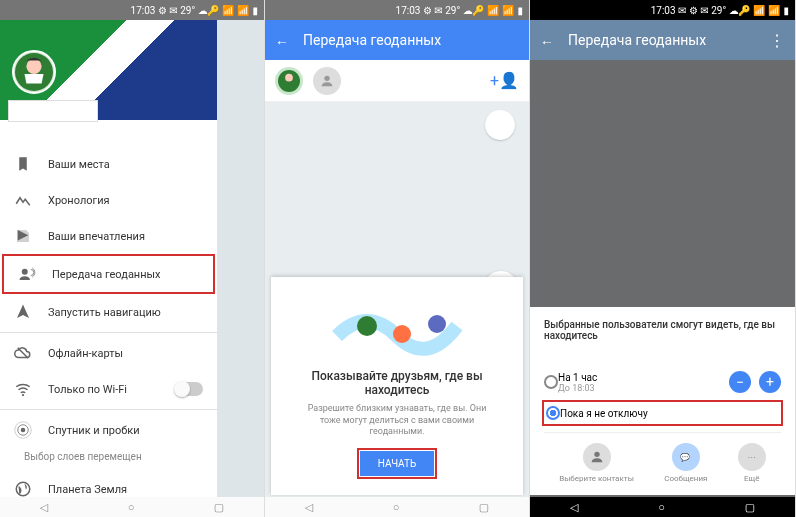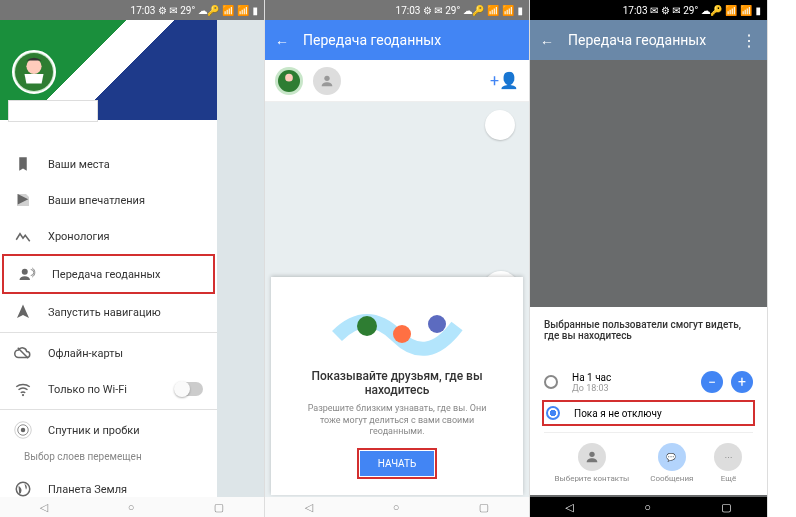--- a/index.html
+++ b/index.html
@@ -1,18 +1,18 @@
 <!DOCTYPE html>
 <html><head>
 <meta charset="utf-8">
 <style>
 *{box-sizing:border-box;margin:0;padding:0;font-family:Roboto,Arial,sans-serif}
 body{background:#fff;width:796px;height:517px;display:flex}
 .screen{position:relative;height:517px;overflow:hidden;border-right:1px solid #ddd}
-.s1{width:265px}.s2{width:265px}.s3{width:238px}
+.s1{width:265px}.s2{width:265px}.s3{width:266px}
 .statusbar{height:20px;background:#757575;color:#fff;font-size:10px;display:flex;justify-content:flex-end;align-items:center;padding:0 6px}
 .s3 .statusbar{background:#000}
 .statusbar .right{display:flex;gap:3px;align-items:center}
 .appbar{height:40px;background:#4285f4;color:#fff;display:flex;align-items:center;padding:0 10px;gap:14px;font-size:14px}
 .s3 .appbar{background:#6a88a8}
 
 .s1-top{height:100px;background:linear-gradient(135deg,#1a8f3c 0%,#1a8f3c 40%,#fff 40%,#fff 55%,#1e3a8a 55%);position:relative}
 .avatar-big{width:44px;height:44px;border-radius:50%;background:#c8e6c9;position:absolute;left:12px;top:30px;display:flex;align-items:center;justify-content:center;overflow:hidden;border:2px solid #fff}
 .avatar-big svg{width:38px;height:38px}
 .acct-box{position:absolute;left:8px;top:80px;width:90px;height:22px;background:#fff;border:1px solid #ddd}
@@ -37,21 +37,21 @@
 .card h3{font-size:12px;font-weight:500;color:#333;margin-bottom:6px}
 .card p{font-size:9px;color:#888;line-height:1.3;margin-bottom:10px}
 .start-btn{display:inline-block;background:#4285f4;color:#fff;font-size:10px;padding:7px 18px;border:none}
 .hl-box{border:2px solid #d32f2f;display:inline-block;padding:1px}
 .locbtn{position:absolute;right:10px;bottom:210px;width:36px;height:36px;background:#fff;border-radius:50%;box-shadow:0 1px 3px rgba(0,0,0,.3);display:flex;align-items:center;justify-content:center;color:#4285f4}
 .compass{position:absolute;right:14px;top:110px;width:30px;height:30px;background:#fff;border-radius:50%;box-shadow:0 1px 2px rgba(0,0,0,.2)}
 
 .overlay{position:absolute;inset:0;background:rgba(0,0,0,.55)}
 .sheet{position:absolute;bottom:22px;left:0;right:0;background:#fff;padding:12px 14px 8px}
 .sheet-title{font-size:10px;color:#333;font-weight:500;margin-bottom:24px}
-.radio-row{display:flex;align-items:center;gap:14px;padding:6px 0;font-size:10px}
+.radio-row{display:flex;align-items:center;gap:0;padding:6px 0;font-size:10px}
 .radio-row.hl{border:2px solid #d32f2f;margin:1px -2px;padding:4px 2px}
 .radio{width:14px;height:14px;border:2px solid #888;border-radius:50%;flex-shrink:0}
 .radio.on{border-color:#4285f4;background:radial-gradient(circle,#4285f4 45%,transparent 50%)}
 .radio-sub{font-size:9px;color:#999}
 .pm-btn{width:22px;height:22px;border-radius:50%;background:#4285f4;color:#fff;display:flex;align-items:center;justify-content:center;font-size:14px}
 .pm-group{margin-left:auto;display:flex;gap:8px}
 .share-row{display:flex;justify-content:space-around;padding:10px 0 4px;margin-top:6px;border-top:1px solid #eee}
 .share-item{text-align:center;font-size:8px;color:#888}
 .share-item .ic{width:28px;height:28px;border-radius:50%;background:#ddd;margin:0 auto 3px;display:flex;align-items:center;justify-content:center}
 .share-item.active .ic{background:#b3d4fc}
@@ -82,30 +82,30 @@
     </div>
     <ul class="menu" style="margin-top:26px">
       <li>
           <svg class="ico" viewBox="0 0 24 24">
             <path fill="currentColor" d="M17 3H7v18l5-3 5 3z"></path>
           </svg>
           <span>Ваши места</span>
         </li>
       <li>
           <svg class="ico" viewBox="0 0 24 24">
+            <path fill="none" stroke="currentColor" stroke-width="2" d="M3 17l5-8 4 6 3-4 6 8"></path>
+          </svg>
+          <span>Хронология</span>
+        </li>
+      <li>
+          <svg class="ico" viewBox="0 0 24 24">
             <path fill="currentColor" d="M4 4h12l4 4v12H4z" opacity=".3"></path>
             <path fill="currentColor" d="M5 4l14 7-14 7z"></path>
           </svg>
           <span>Ваши впечатления</span>
-        </li>
-      <li>
-          <svg class="ico" viewBox="0 0 24 24">
-            <path fill="none" stroke="currentColor" stroke-width="2" d="M3 17l5-8 4 6 3-4 6 8"></path>
-          </svg>
-          <span>Хронология</span>
         </li>
       <li class="hl">
           <svg class="ico" viewBox="0 0 24 24">
             <circle cx="9" cy="9" r="4" fill="currentColor"></circle>
             <path fill="currentColor" d="M2 20c0-3 3-5 7-5s7 2 7 5z"></path>
             <path fill="none" stroke="currentColor" d="M17 6a4 4 0 010 8M19 4a7 7 0 010 12"></path>
           </svg>
           <span>Передача геоданных</span>
         </li>
       <li>

